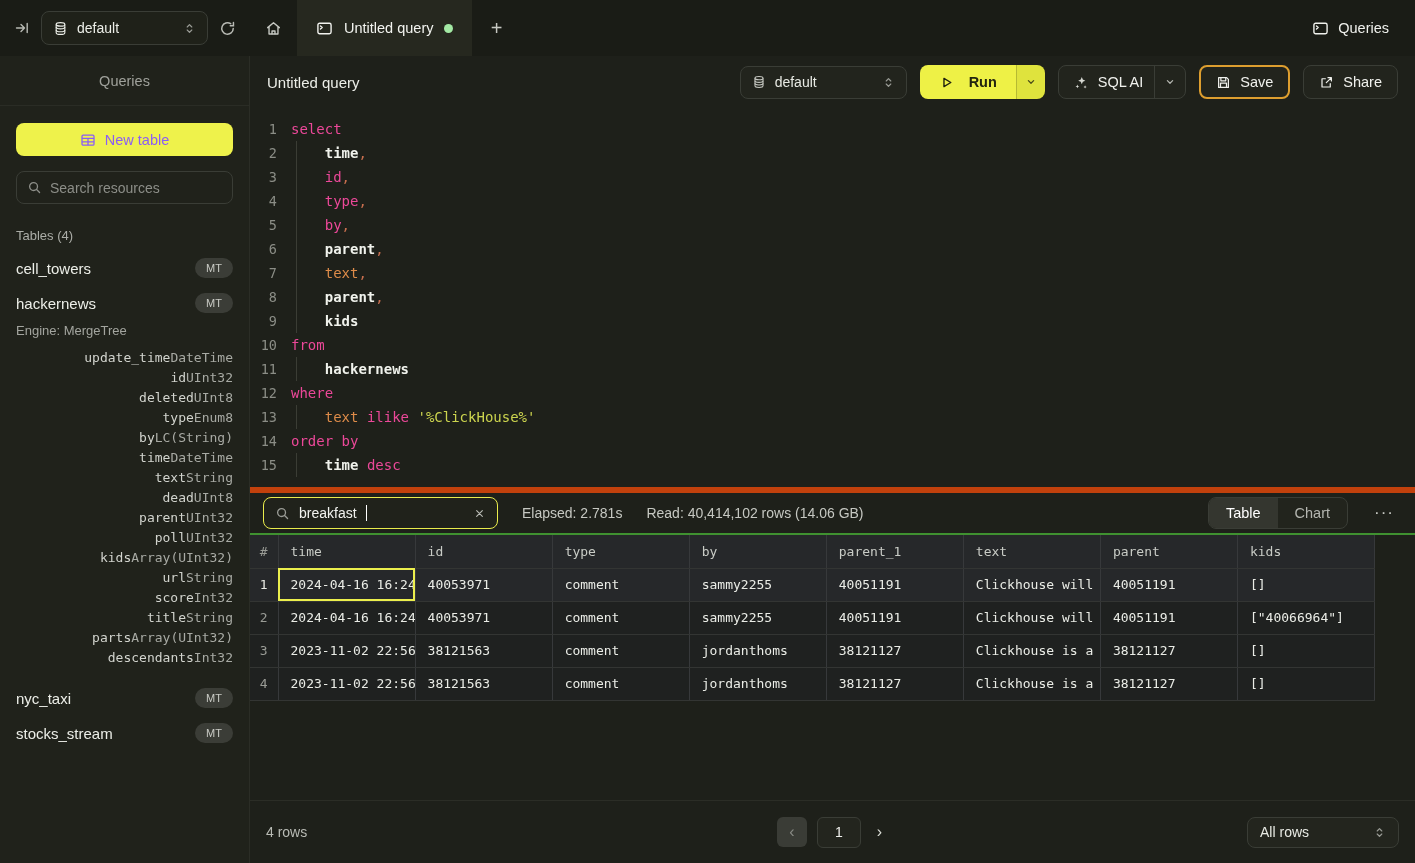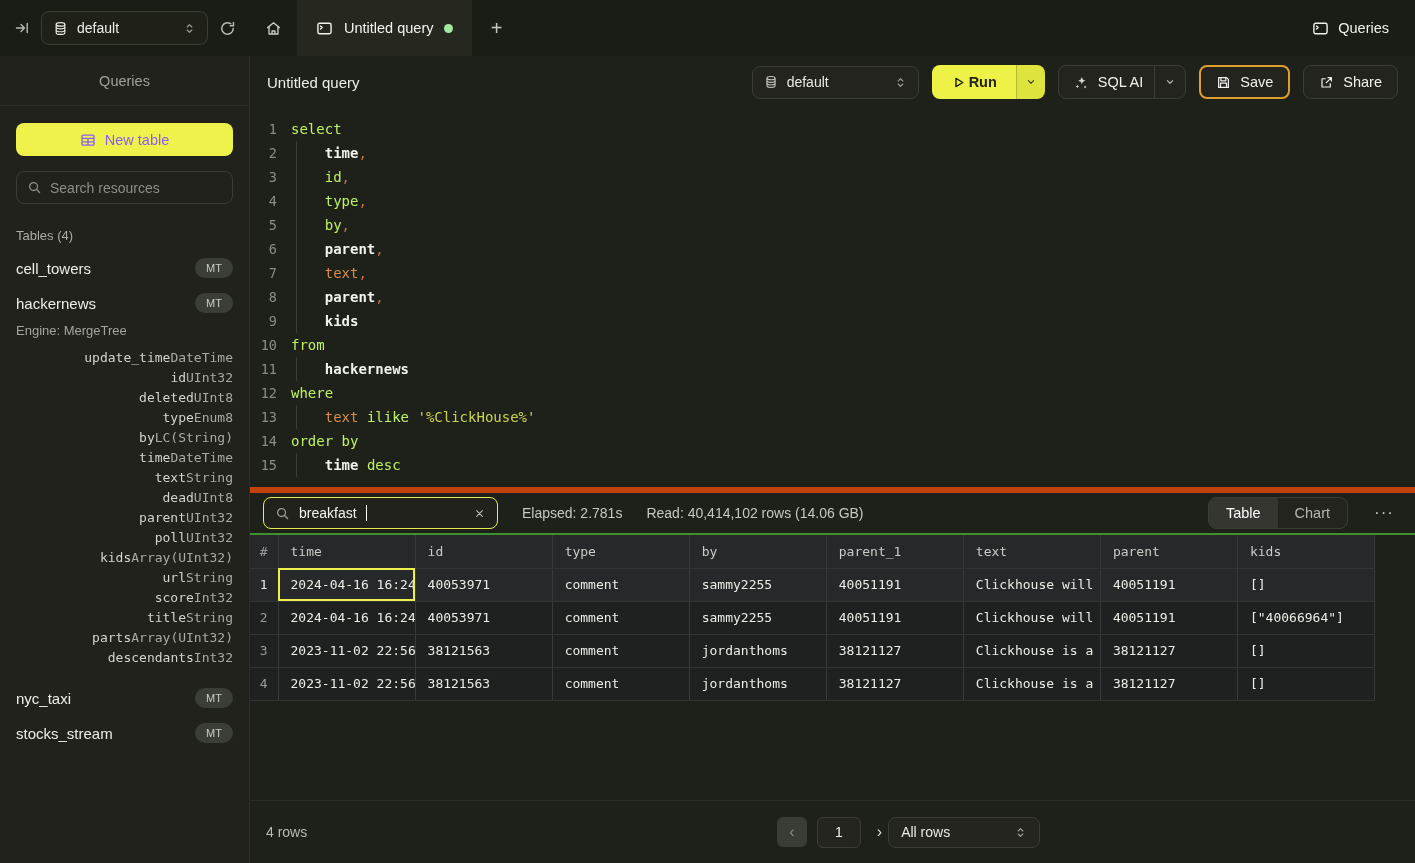--- a/index.html
+++ b/index.html
@@ -51,38 +51,38 @@
   .cols + .pad, .pad { height:6px; }
 
   
   .main { flex:1; display:flex; flex-direction:column; min-width:0; background:#1e201a; }
   .query-header { height:52px; flex-shrink:0; display:flex; align-items:center; gap:13px; padding:0 17px; }
   .qh-title { font-size:15px; color:#eceee8; margin-right:auto; }
   .qh-db { width:167px; height:33px; border:1px solid #3a3d36; border-radius:8px; background:#22241d;
            display:flex; align-items:center; gap:9px; padding:0 11px; cursor:pointer; }
   .qh-db .grow { flex:1; font-size:14px; }
   .run-btn { display:flex; height:34px; border-radius:8px; overflow:hidden; cursor:pointer; }
-  .run-main { background:#eef146; color:#22240f; display:flex; align-items:center; gap:3px; padding:0 19px;
+  .run-main { background:#eef146; color:#22240f; display:flex; align-items:center; gap:15px; padding:0 19px;
               font-size:14.5px; font-weight:600; }
   .run-caret { width:29px; background:#dfe33d; color:#4a4c1a; display:flex; align-items:center; justify-content:center;
                border-left:1px solid rgba(0,0,0,.18); }
   .ghost-btn { height:34px; border:1px solid #3a3d36; border-radius:8px; background:#22241d; color:#f0f1ed;
                display:flex; align-items:center; gap:9px; padding:0 15px; font-size:14.5px; cursor:pointer; }
   .sqlai-caret { display:flex; align-items:center; align-self:stretch; margin:0 -15px 0 2px; padding:0 9px;
                  border-left:1px solid #3a3d36; color:#b4b6b0; }
   .save-btn { border:2px solid #dd9e2f; }
 
   
   .editor { height:379px; flex-shrink:0; padding-top:9px; font-family:"DejaVu Sans Mono",monospace;
             font-size:14px; cursor:text; overflow:hidden; }
   .line { display:flex; height:24px; line-height:24px; }
   .ln { width:27px; flex-shrink:0; text-align:right; color:#8b8d86; font-size:13.5px; margin-right:14px; }
   .code { white-space:pre; position:relative; }
   .line.ind .code::before { content:""; position:absolute; left:5px; top:0; bottom:0; border-left:1px solid #3b3d35; }
-  .tok-kw  { color:#bef264; }
+  .tok-kw  { color:#ec4899; }
   .tok-id  { color:#f0f2ec; font-weight:bold; }
   .tok-cm  { color:#c96f4f; }
   .tok-fld { color:#dd8b49; }
   .tok-str { color:#ccd44e; }
   .tok-pln { color:#e8eae4; }
 
   
   .results-toolbar { height:46px; flex-shrink:0; display:flex; align-items:center; gap:24px; padding:0 13px;
                      border-top:6px solid #c2410c; }
   .result-search { width:235px; height:32px; border:1.5px solid #e9ec4c; border-radius:8px; background:#20221b;
@@ -113,21 +113,21 @@
 
   
   .footer { height:63px; flex-shrink:0; border-top:1px solid #2b2d26; display:flex; align-items:center; padding:0 16px; }
   .rows-count { flex:1; font-size:14px; color:#b9bbb5; }
   .pager { display:flex; align-items:center; gap:10px; }
   .pg-prev { width:30px; height:30px; border-radius:6px; background:#3a3c36; color:#878983; display:flex;
              align-items:center; justify-content:center; font-size:16px; cursor:default; }
   .pg-page { width:44px; height:31px; border:1px solid #3a3d36; border-radius:6px; background:#23251e;
              color:#f0f1ed; display:flex; align-items:center; justify-content:center; cursor:pointer; }
   .pg-next { color:#d8dad4; font-size:16px; padding:0 6px; cursor:pointer; }
-  .footer-right { flex:1; display:flex; }
+  .footer-right { flex:1; display:flex; justify-content:flex-end; }
   .rows-select { width:152px; height:31px; border:1px solid #3a3d36; border-radius:8px; background:#23251e;
                  display:flex; align-items:center; justify-content:space-between; padding:0 12px; cursor:pointer; }
 </style>
 </head>
 <body>
 
 <div class="app">
 
   <div class="topbar">
     <div class="topbar-left">

